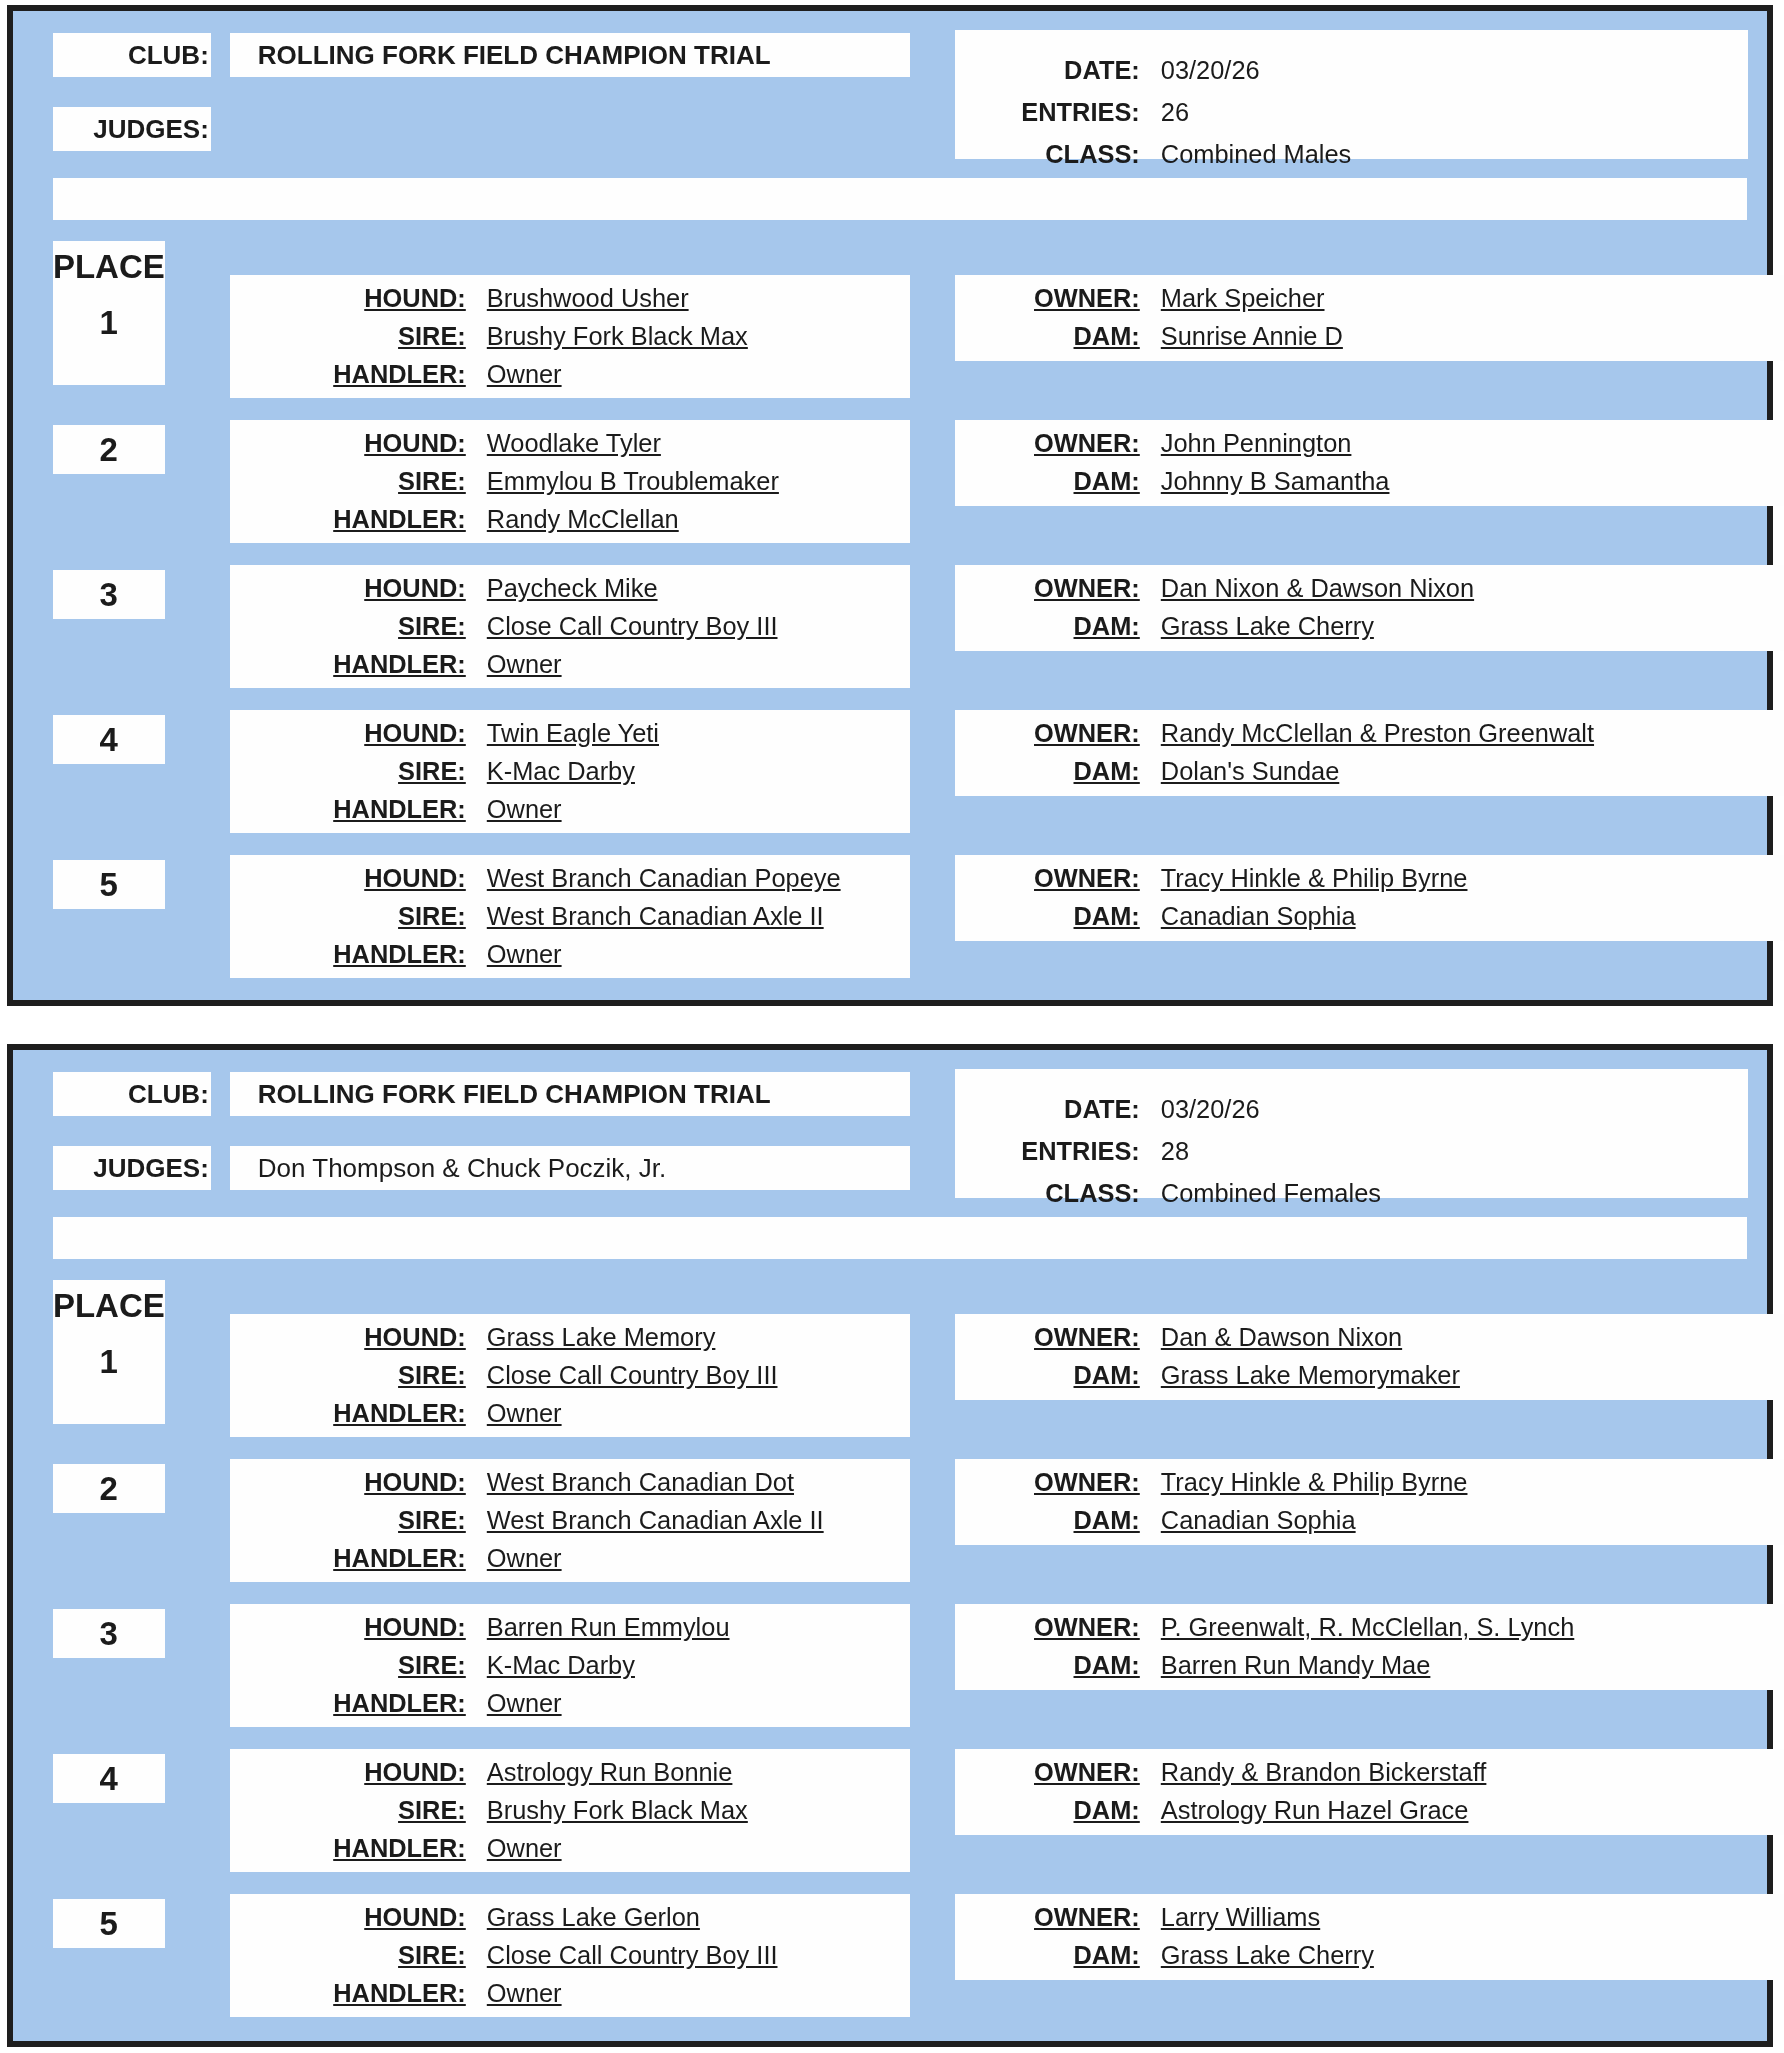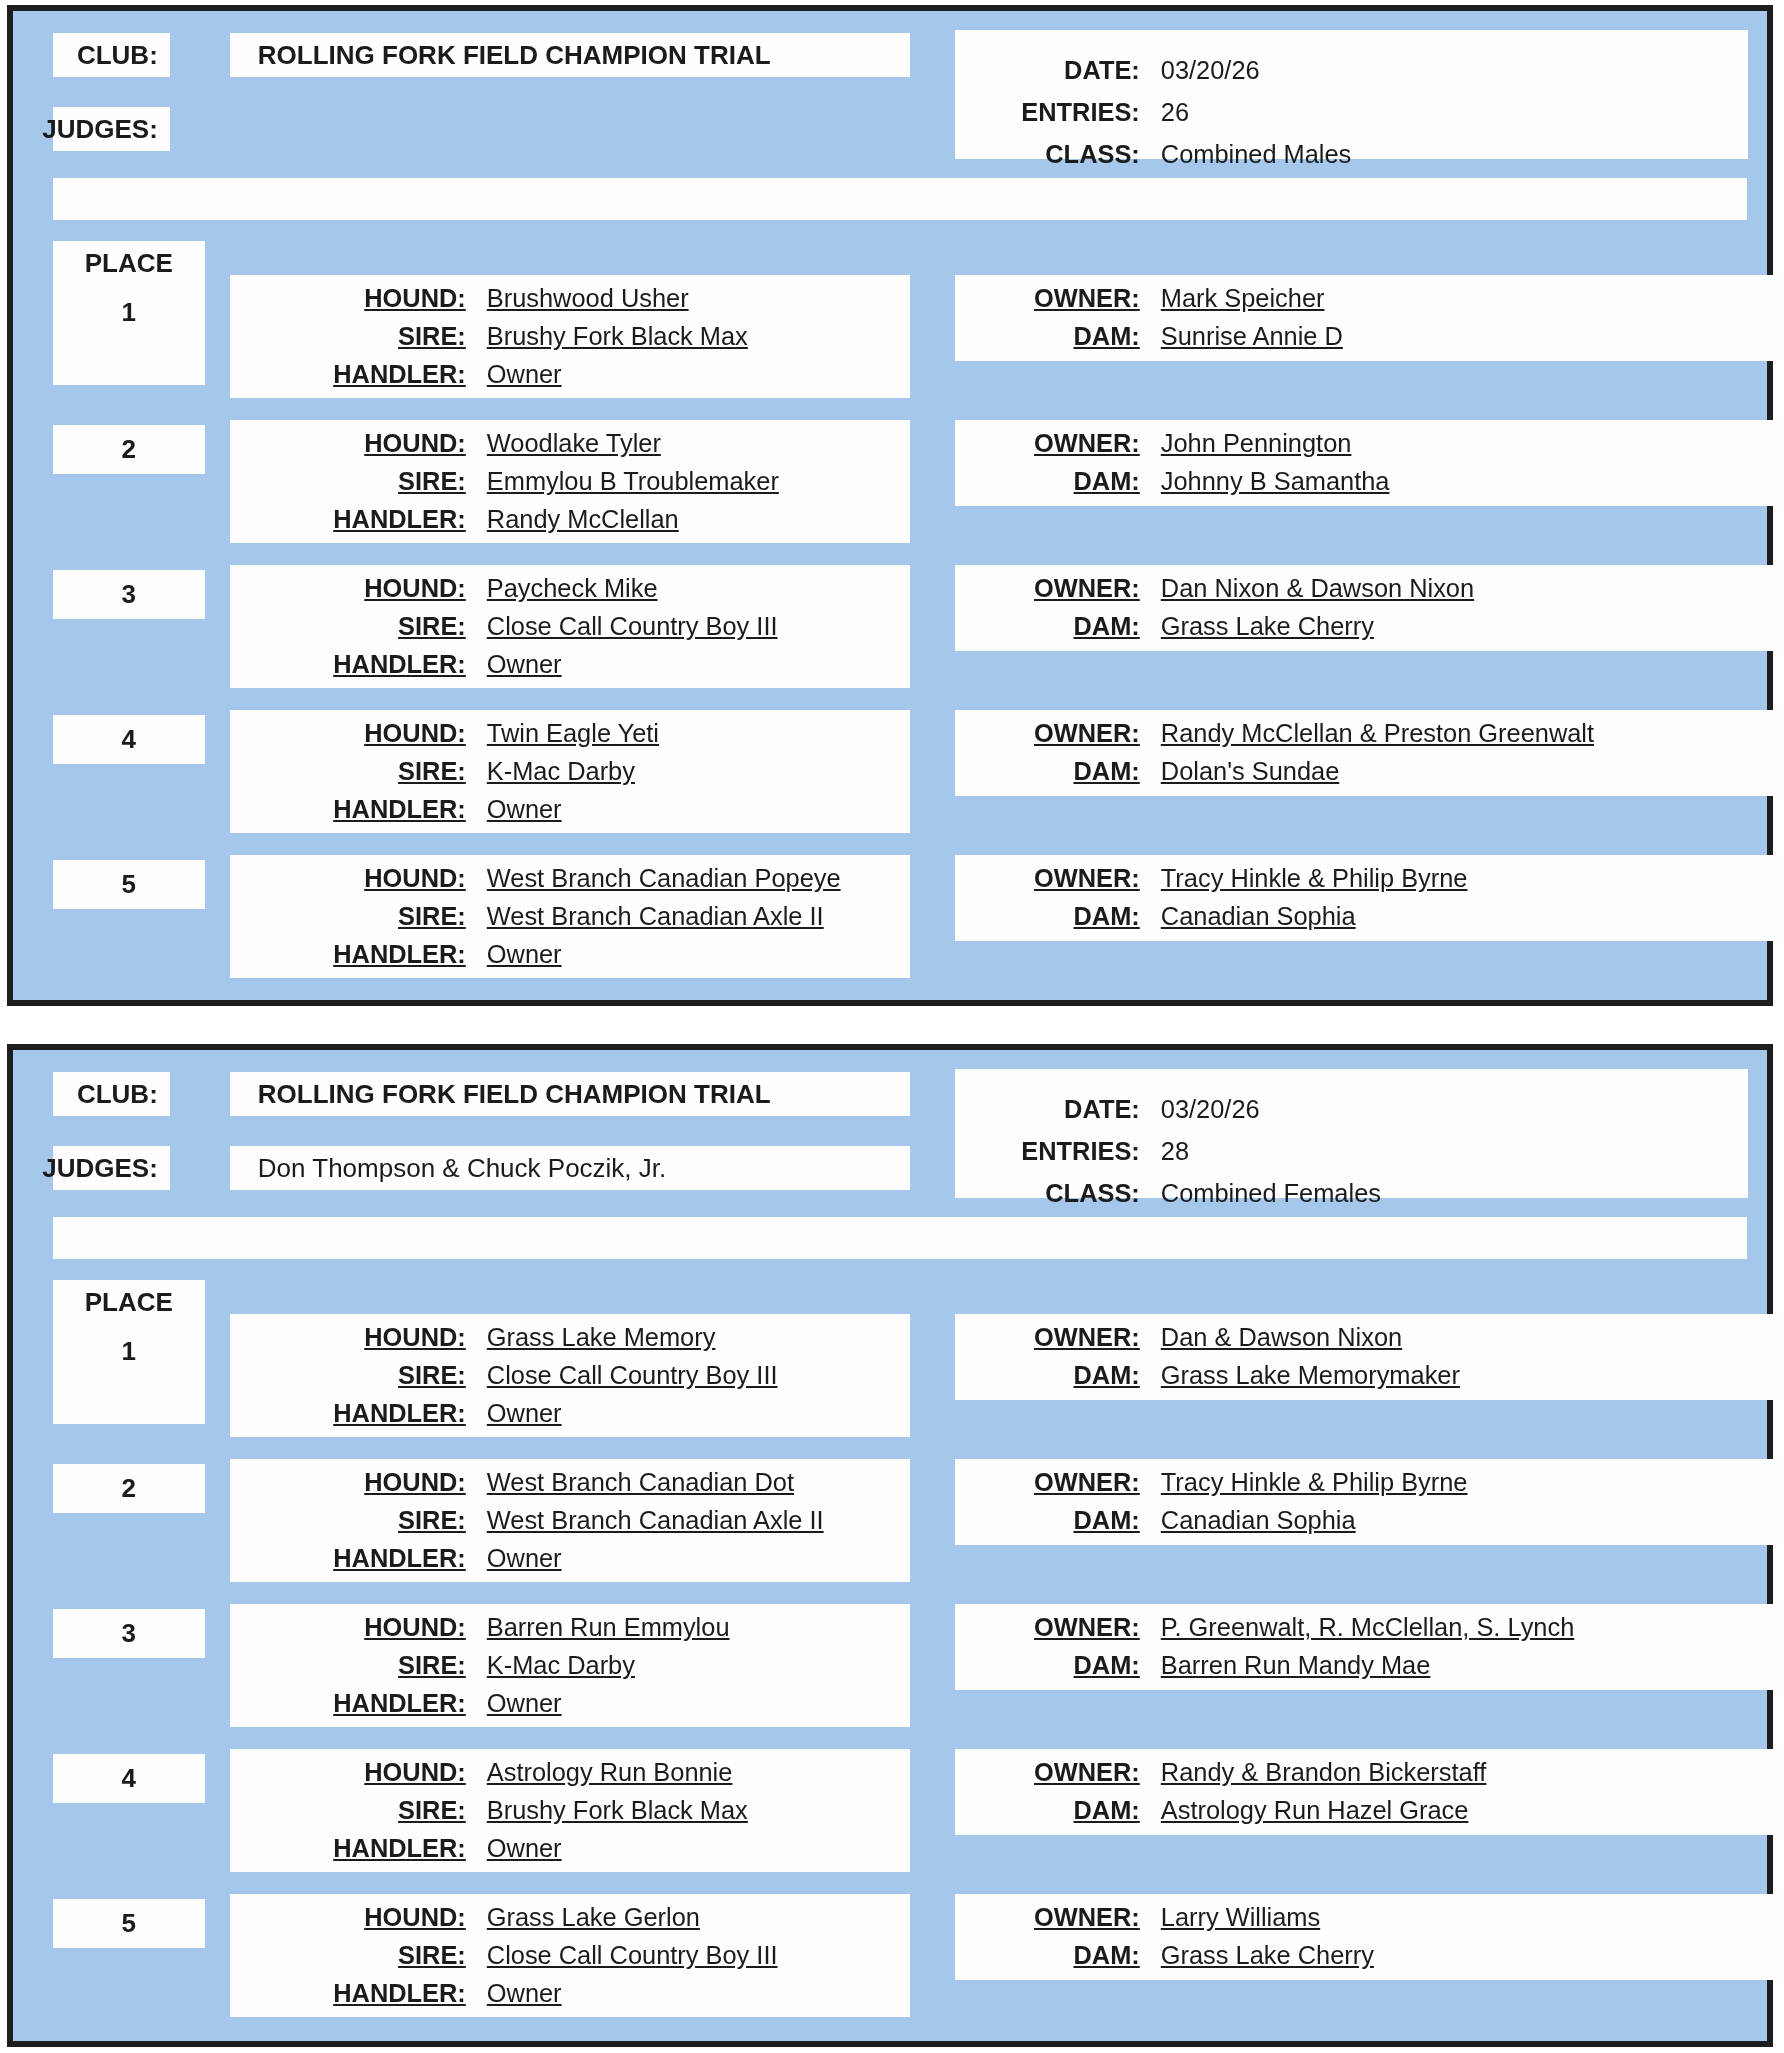--- a/index.html
+++ b/index.html
@@ -10,23 +10,23 @@
   }
   .section {
     position:absolute; left:6.8px; width:1766px;
     background:#a6c7ec; border:6px solid #1e1e1e;
   }
   #section-males   { top:5.1px;    height:1001px; }
   #section-females { top:1044px; height:1003px; }
 
   
   .hdr-label {
-    position:absolute; left:40px; width:117px; height:44px;
+    position:absolute; left:40px; width:158px; height:44px;
     background:#fefefe; font-weight:bold; font-size:26px;
-    display:flex; align-items:center; justify-content:flex-end; padding-right:12px;
+    display:flex; align-items:center; justify-content:flex-end; padding-right:2px;
   }
   .hdr-value {
     position:absolute; left:217px; width:680px; height:44px;
     background:#fefefe; font-size:26px;
     display:flex; align-items:center; padding-left:28px;
   }
   .club-row  { top:22px; }
   .judges-row{ top:96px; }
   .club-value{ font-weight:bold; }
 
@@ -46,23 +46,23 @@
   .white-strip {
     position:absolute; left:40px; top:167px; width:1694px; height:42px;
     background:#fefefe;
   }
 
   
   .entries { position:absolute; left:0; top:264px; width:100%; }
   .entry { position:relative; height:145px; }
 
   .place-box {
-    position:absolute; left:40px; width:152px; background:#fefefe;
+    position:absolute; left:40px; width:112px; background:#fefefe;
     display:flex; flex-direction:column; align-items:center;
-    font-weight:bold; font-size:26px;
+    font-weight:bold; font-size:33px;
   }
   .place-box.small { top:5.1px; height:49px; justify-content:center; }
   .place-box.first { top:-34px; height:144px; padding-top:6.8px; }
   .place-box.first .place-num { margin-top:18.6px; }
 
   .info-box { position:absolute; background:#fefefe; padding-top:4.2px; }
   .hound-box { left:217px; top:0; width:680px; height:123px; }
   .owner-box { left:942px; top:0; width:948px; height:86px; }
   .info-box .row { height:38px;text-decoration:underline; }
 </style>

